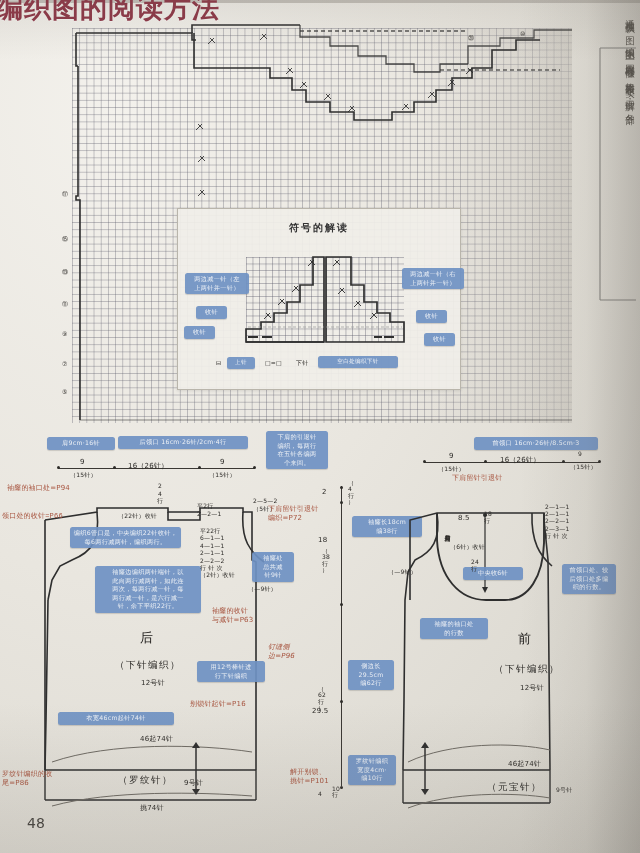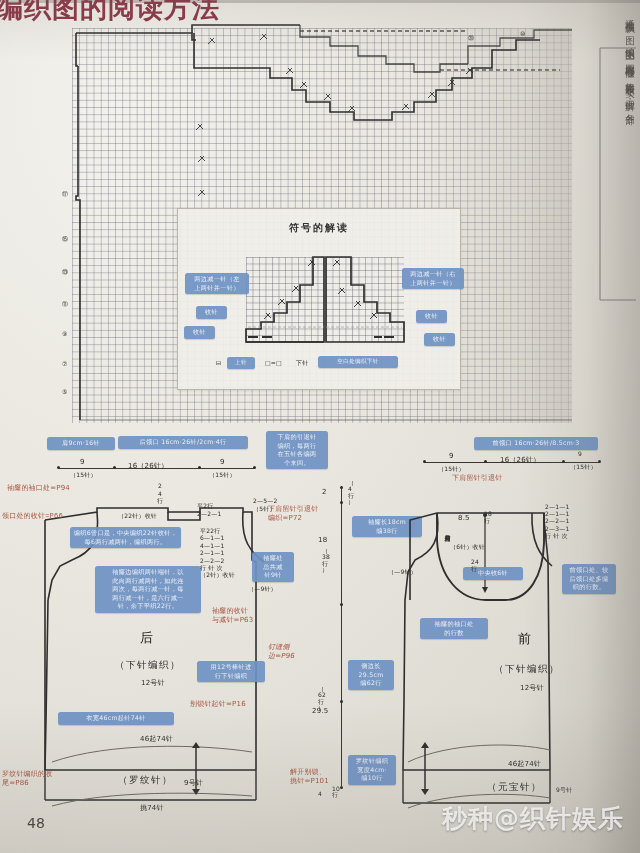--- a/index.html
+++ b/index.html
@@ -471,15 +471,14 @@
   <div class="lbl tiny" style="left:556px;top:786px;">9号针</div>
   <div class="lbl red" style="left:290px;top:768px;">解开别锁、
 挑针=P101</div>
 
   <div class="shade"></div>
   <div id="shade-top"></div>
   <div id="shade-bottom"></div>
   <div id="shade-right"></div>
 
   <div class="pageno">48</div>
-  <div class="watermark">秒种@织针娱乐</div>
 
 </div>
 
 </body></html>

